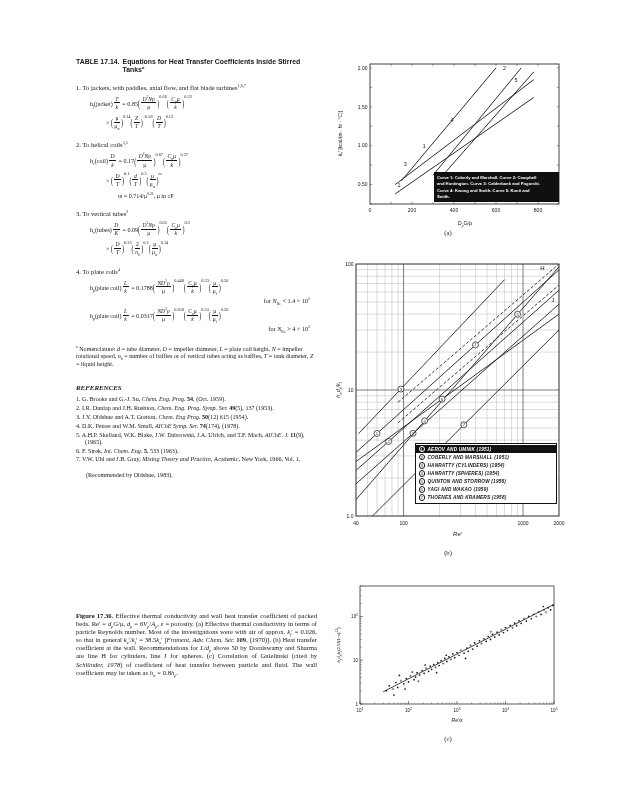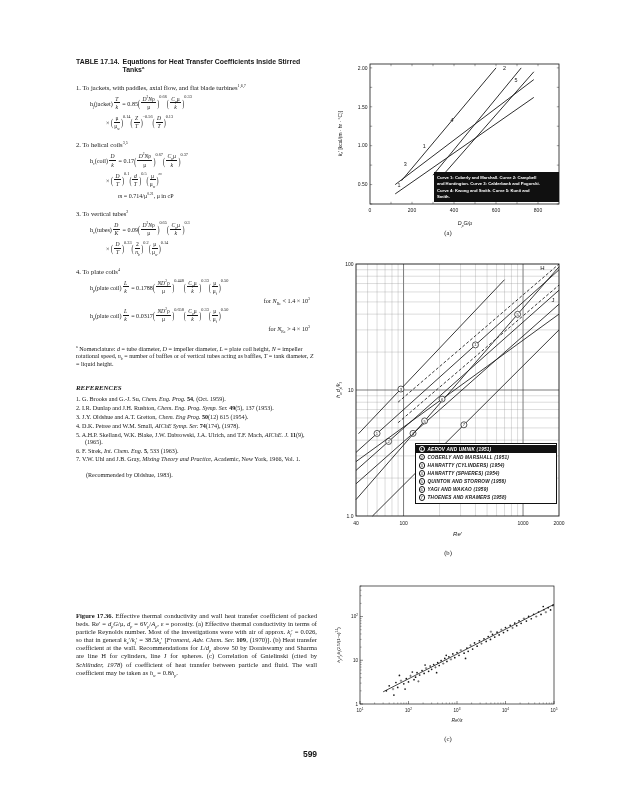--- a/index.html
+++ b/index.html
@@ -431,15 +431,14 @@
           <text x="127" y="142" font-size="5" font-family="Liberation Sans, sans-serif" fill="#161616" text-anchor="middle" font-style="italic" font-weight="normal">Re′/ε</text>
         </svg>
       <div class="ylab ylabC"><i>h<sub>p</sub>d<sub>p</sub>/k<sub>f</sub></i>(2.5/(1−ε)<sup>1.5</sup>)</div>
       <div class="sublab">(c)</div>
     </div>
 
   </div>
 
   <div class="caption"><b>Figure 17.36.</b> Effective thermal conductivity and wall heat transfer coefficient of packed beds. Re′ = <i>d<sub>p</sub>G</i>/μ, <i>d<sub>p</sub></i> = 6<i>V<sub>p</sub></i>/<i>A<sub>p</sub></i>, ε = porosity. (a) Effective thermal conductivity in terms of particle Reynolds number. Most of the investigations were with air of approx. <i>k<sub>f</sub></i>′ = 0.026, so that in general <i>k<sub>e</sub></i>′/<i>k<sub>f</sub></i>′ = 38.5<i>k<sub>e</sub></i>′ [<i>Froment, Adv. Chem. Ser.</i> <b>109</b>, (1970)]. (b) Heat transfer coefficient at the wall. Recommendations for <i>L</i>/<i>d<sub>p</sub></i> above 50 by Doraiswamy and Sharma are line H for cylinders, line J for spheres. (c) Correlation of Gnielinski (cited by <i>Schlünder, 1978</i>) of coefficient of heat transfer between particle and fluid. The wall coefficient may be taken as <i>h<sub>w</sub></i> = 0.8<i>h<sub>p</sub></i>.</div>
 
-  <div class="pageno">599</div>
 
 </div>
 
 </body></html>

